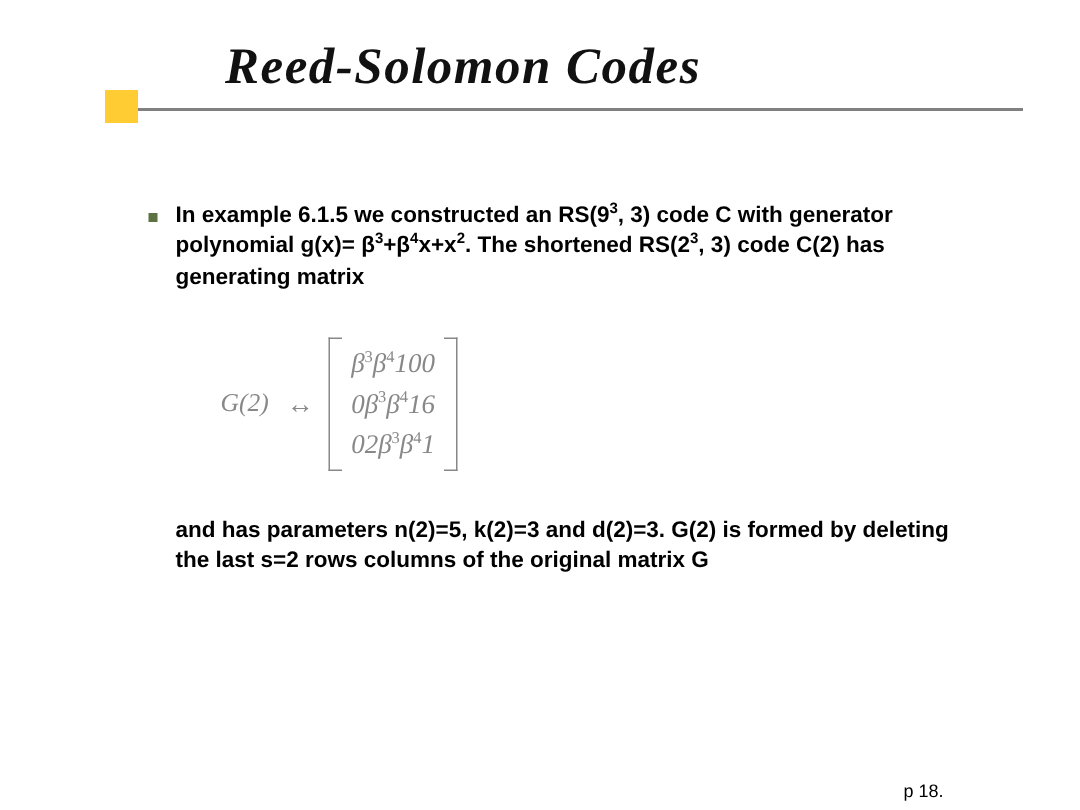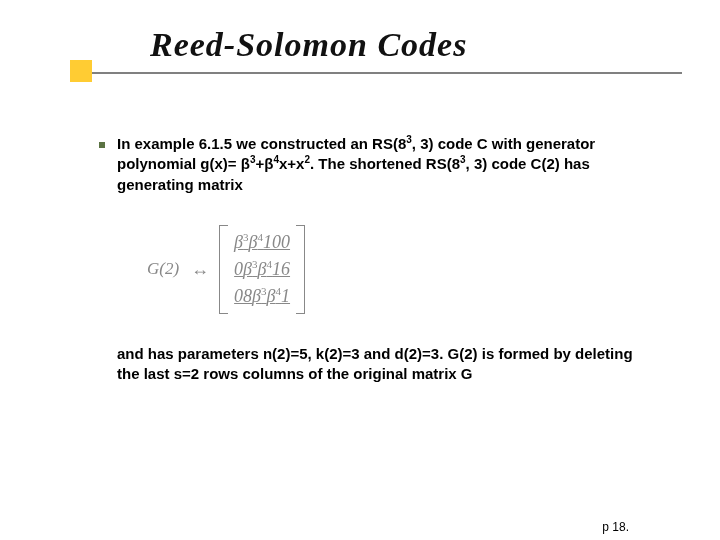--- a/index.html
+++ b/index.html
@@ -126,21 +126,20 @@
   .matrix-rows {
     padding: 4px 6px;
   }
   .mrow {
     font-family: "Times New Roman", Times, serif;
     font-style: italic;
     font-size: 18px;
     color: #888;
     line-height: 1.5;
     white-space: nowrap;
-    text-decoration: underline;
   }
   .mrow sup {
     font-size: 11px;
     vertical-align: super;
     line-height: 0;
     font-style: normal;
   }
   .para2 {
     margin-top: 6px;
   }
@@ -161,38 +160,38 @@
   <div class="title-row">
     <div class="accent-box"></div>
     <div class="underline"></div>
     <div class="title">Reed-Solomon Codes</div>
   </div>
 
   <div class="body">
     <div class="bullet-square"></div>
 
     <p class="para">
-      <span>In example 6.1.5 we constructed an RS(8</span><sup>3</sup><span>, 3) code C with generator polynomial g(x)= β</span><sup>3</sup><span>+β</span><sup>4</sup><span>x+x</span><sup>2</sup><span>. The shortened RS(8</span><sup>3</sup><span>, 3) code C(2) has generating matrix</span>
+      <span>In example 6.1.5 we constructed an RS(9</span><sup>3</sup><span>, 3) code C with generator polynomial g(x)= β</span><sup>3</sup><span>+β</span><sup>4</sup><span>x+x</span><sup>2</sup><span>. The shortened RS(2</span><sup>3</sup><span>, 3) code C(2) has generating matrix</span>
     </p>
 
     <div class="matrix-wrap">
       <span class="matrix-label">G(2)</span>
       <span class="arrow">↔</span>
       <span class="matrix">
         <span class="matrix-inner">
           <span class="bracket-l"></span>
           <span class="matrix-rows">
             <div class="mrow">
               <span>β</span><sup>3</sup><span>β</span><sup>4</sup><span>100</span>
             </div>
             <div class="mrow">
               <span>0</span><span>β</span><sup>3</sup><span>β</span><sup>4</sup><span>16</span>
             </div>
             <div class="mrow">
-              <span>08</span><span>β</span><sup>3</sup><span>β</span><sup>4</sup><span>1</span>
+              <span>02</span><span>β</span><sup>3</sup><span>β</span><sup>4</sup><span>1</span>
             </div>
           </span>
           <span class="bracket-r"></span>
         </span>
       </span>
     </div>
 
     <p class="para para2">and has parameters n(2)=5, k(2)=3 and d(2)=3. G(2) is formed by deleting the last s=2 rows columns of the original matrix G</p>
   </div>
 

